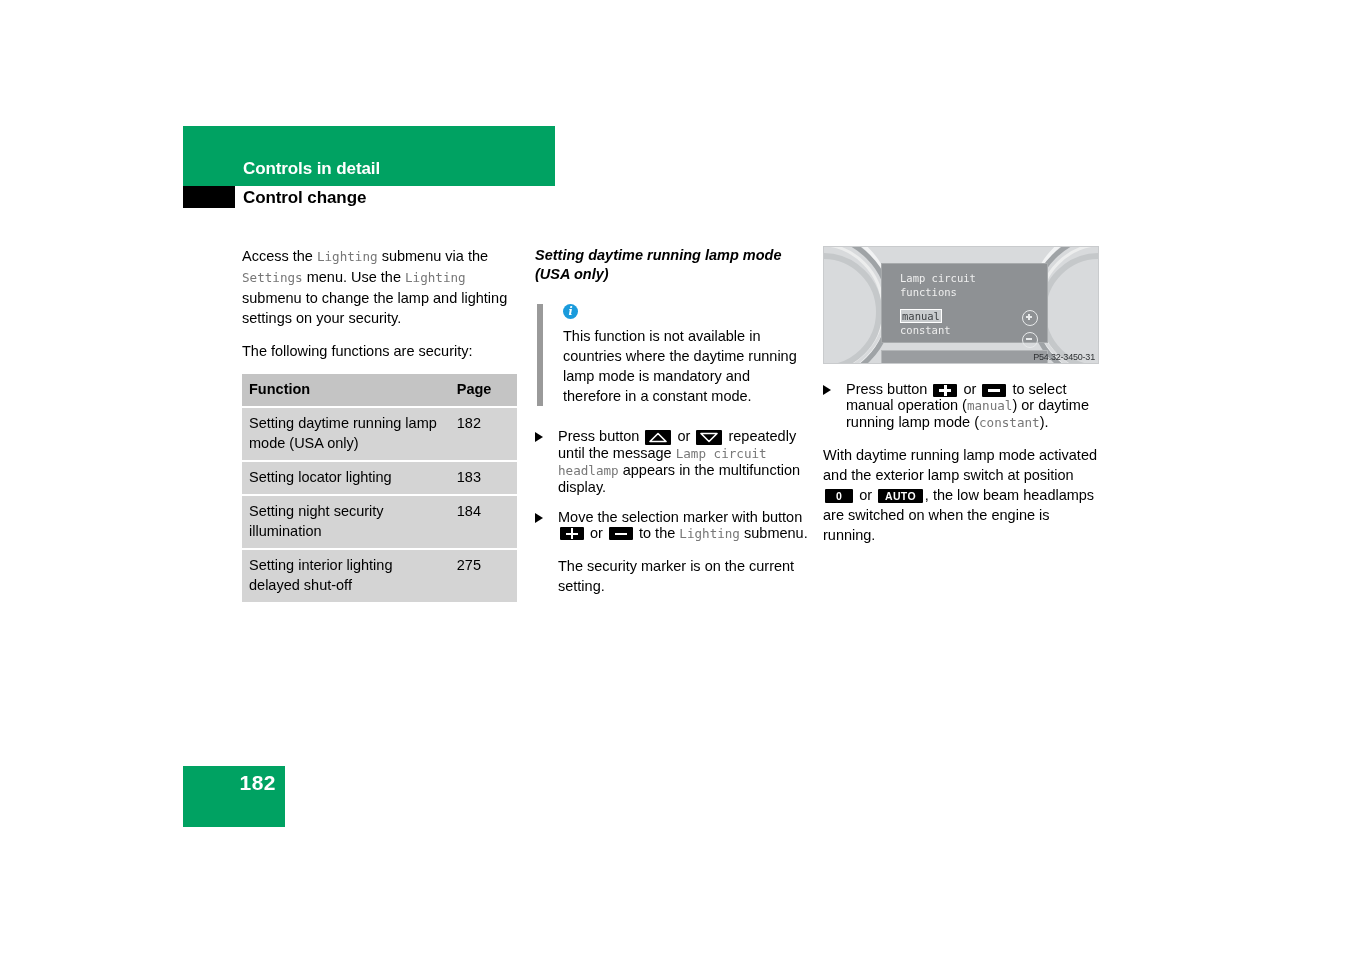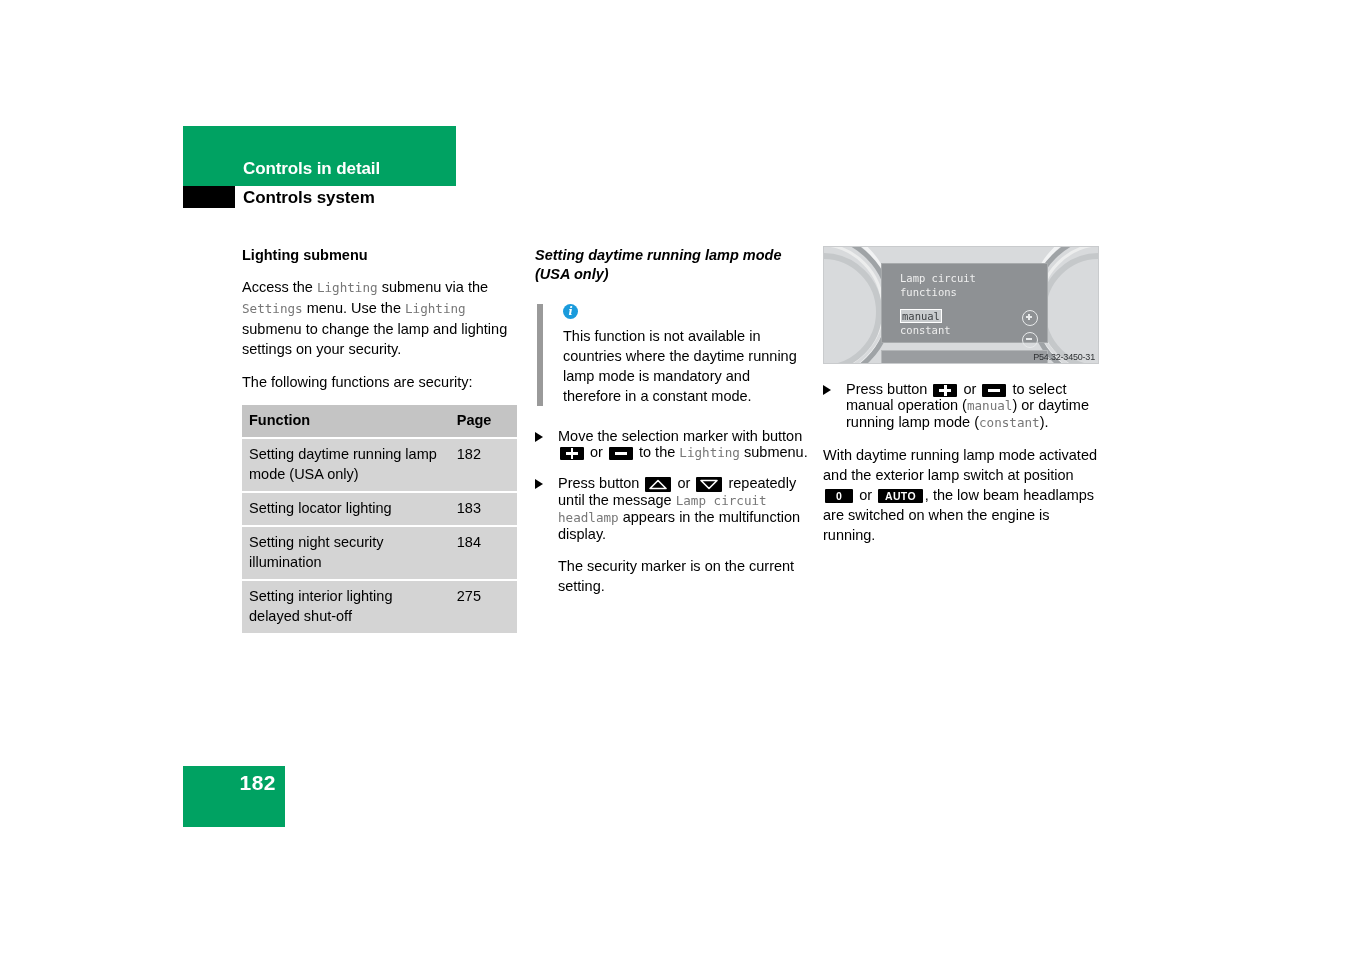--- a/index.html
+++ b/index.html
@@ -14,21 +14,21 @@
     font-family: "Liberation Sans", sans-serif;
     color: #000000;
     overflow: hidden;
   }
 
   
   #header-green {
     position: absolute;
     left: 183px;
     top: 126px;
-    width: 273px;
+    width: 372px;
     height: 60px;
     background: #00a262;
   }
   #header-chapter-title {
     position: absolute;
     left: 60px;
     bottom: 7px;
     font-size: 17px;
     font-weight: bold;
     color: #ffffff;
@@ -324,25 +324,24 @@
     letter-spacing: 0.5px;
   }
 </style>
 </head>
 <body>
 
 <div id="header-green">
   <span id="header-chapter-title">Controls in detail</span>
 </div>
 <div id="header-black-tab"></div>
-<span id="header-section-title">Controls system</span>
+<span id="header-section-title">Control change</span>
 
 <div class="column" id="col-left">
 
-  <h3 class="sub-head">Lighting submenu</h3>
 
   <p class="body"><span>Access the </span><span class="mono">Lighting</span><span> submenu via the </span><span class="mono">Settings</span><span> menu. Use the </span><span class="mono">Lighting</span><span> submenu to change the lamp and lighting settings on your security.</span></p>
 
   <p class="body">The following functions are security:</p>
 
   <table class="func-table">
     <thead>
       <tr>
         <th class="col-func">Function</th>
         <th class="col-page">Page</th>
@@ -373,29 +372,29 @@
 
   <h3 class="sub-head-italic">Setting daytime running lamp mode (USA only)</h3>
 
   <div class="note-box">
     <div class="note-bar"></div>
     <span class="info-icon">i</span>
     <p class="note-text">This function is not available in countries where the daytime running lamp mode is mandatory and therefore in a constant mode.</p>
   </div>
 
   <div class="step">
-    <span class="step-arrow"></span><span>Move the selection marker with button </span><span class="keybtn plusminus"><span class="bar-h"></span><span class="bar-v"></span></span><span> or </span><span class="keybtn plusminus"><span class="bar-h"></span></span><span> to the </span><span class="mono">Lighting</span><span> submenu.</span>
-  </div>
-
-  <div class="step">
     <span class="step-arrow"></span><span>Press button </span><span class="keybtn arrow"><svg width="18" height="11" viewBox="0 0 18 11">
           <polygon points="9,1.5 17,9.5 1,9.5" fill="#000000" stroke="#ffffff" stroke-width="1.6" stroke-linejoin="round"></polygon>
         </svg></span><span> or </span><span class="keybtn arrow"><svg width="18" height="11" viewBox="0 0 18 11">
           <polygon points="9,9.5 1,1.5 17,1.5" fill="#000000" stroke="#ffffff" stroke-width="1.6" stroke-linejoin="round"></polygon>
         </svg></span><span> repeatedly until the message </span><span class="mono">Lamp circuit headlamp</span><span> appears in the multifunction display.</span>
+  </div>
+
+  <div class="step">
+    <span class="step-arrow"></span><span>Move the selection marker with button </span><span class="keybtn plusminus"><span class="bar-h"></span><span class="bar-v"></span></span><span> or </span><span class="keybtn plusminus"><span class="bar-h"></span></span><span> to the </span><span class="mono">Lighting</span><span> submenu.</span>
   </div>
 
   <div class="step-sub">The security marker is on the current setting.</div>
 </div>
 
 <div class="column" id="col-right">
 
   <div id="cluster-figure">
 
     <div class="gauge-ring" style="left:-90px; top:-22px; width:150px; height:150px; border-width:4px; border-color:#f2f3f4;"></div>

